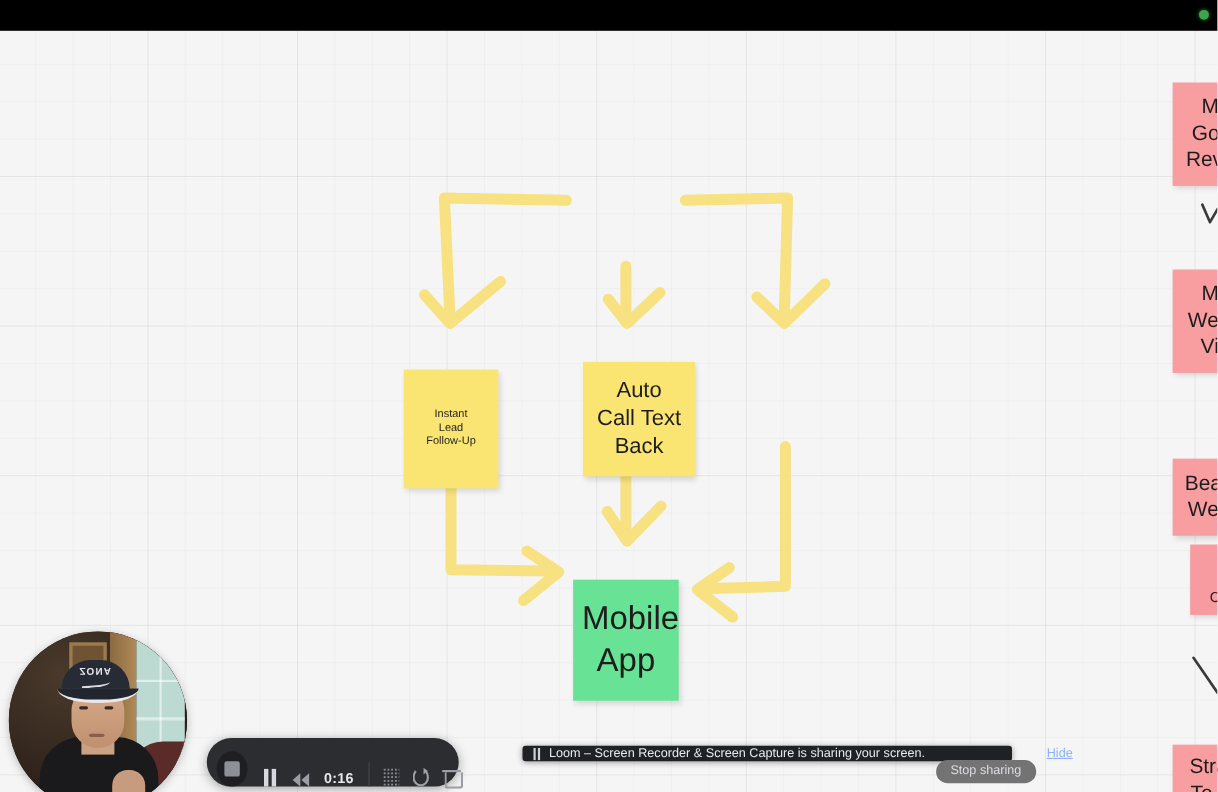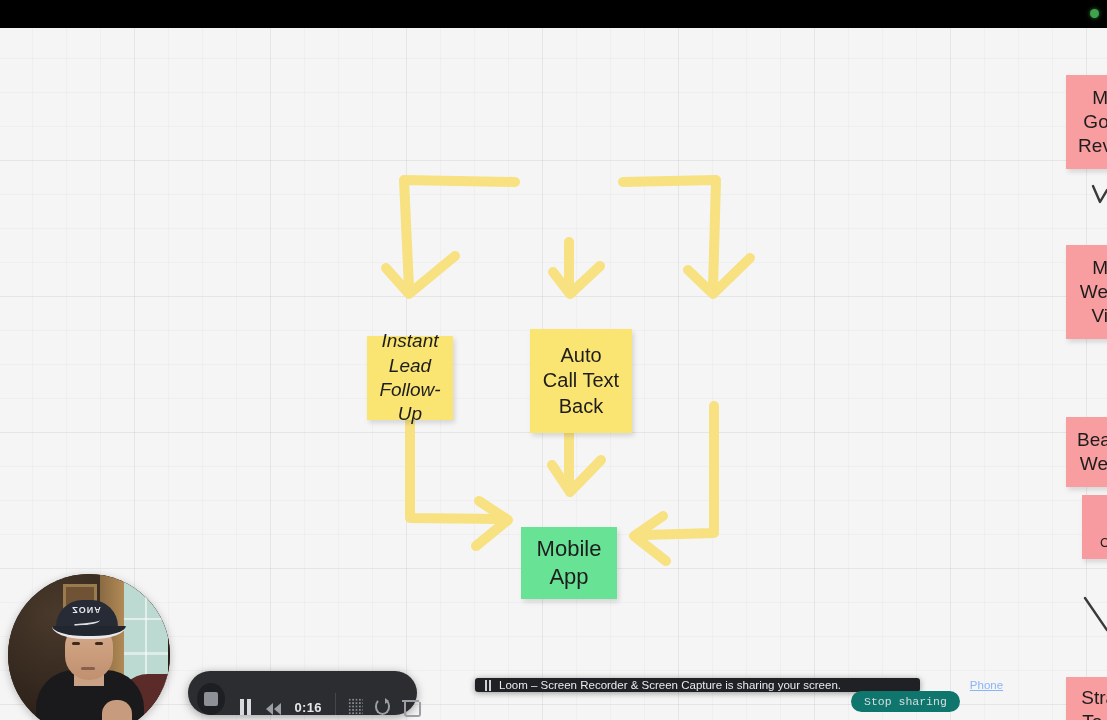--- a/index.html
+++ b/index.html
@@ -74,24 +74,24 @@
   .note span { display: block; width: 100%; white-space: pre-line; }
 
   .note.pink  { background: #f89da0; }
   .note.pink2 { background: #f79ba0; }
   .note.yellow{ background: #fbe572; }
   .note.green { background: #68e396; }
 
   
   #n-website   { left: 523px; top: 137px; width: 93px;  height: 101px; font-size: 17px; }
   #n-website u { text-decoration: underline; text-underline-offset: 1px; }
-  #n-instant   { left: 367px; top: 308px; width: 86px;  height: 84px;  font-size: 19px; font-style: italic; }
+  #n-instant   { left: 367px; top: 308px; width: 86px;  height: 108px;  font-size: 10px; }
   #n-autocall  { left: 513px; top: 301px; width: 102px; height: 104px; font-size: 20px; margin-left: 17px; }
   #n-automated { left: 664px; top: 305px; width: 97px;  height: 101px; font-size: 13px; }
-  #n-mobile    { left: 521px; top: 499px; width: 96px;  height: 72px;  font-size: 22px; }
+  #n-mobile    { left: 521px; top: 499px; width: 96px;  height: 110px;  font-size: 30px; }
 
   
   #n-more-reviews { left: 1066px; top: 47px;  width: 96px; height: 94px; font-size: 19px; }
   #n-more-visits  { left: 1066px; top: 217px; width: 96px; height: 94px; font-size: 19px; }
   #n-beautiful    { left: 1066px; top: 389px; width: 96px; height: 70px; font-size: 19px; }
   #n-247          { left: 1082px; top: 467px; width: 82px; height: 64px; font-size: 13px; }
   #n-straight     { left: 1066px; top: 649px; width: 96px; height: 90px; font-size: 19px; }
 
   
   .arrows {
@@ -268,25 +268,25 @@
     display: flex; align-items: center;
     box-shadow: 0 1px 6px rgba(0,0,0,.4);
   }
   .sb-pause { margin-left: 10px; display: flex; gap: 2px; }
   .sb-pause i { display: block; width: 2px; height: 11px; background: #cfd1d4; }
   .sb-text {
     margin-left: 8px; color: #e8eaed; font-size: 11.5px; white-space: nowrap;
   }
   .sb-stop {
     margin-left: 10px; height: 21px; padding: 0 13px;
-    border-radius: 11px; background: #0f766e;
+    border-radius: 11px; background: #737373;
     color: #dadce0; font-size: 11.5px;
     display: flex; align-items: center; white-space: nowrap;
     border: none; cursor: pointer;
-    font-family: Liberation Mono, monospace;
+    font-family: Liberation Sans, sans-serif;
     margin-top: 32px;
   }
   .sb-hide {
     margin-left: 10px; color: #8ab4f8; font-size: 11.5px;
     text-decoration: underline; cursor: pointer; white-space: nowrap;
   }
 </style>
 </head>
 <body>
 
@@ -417,16 +417,16 @@
     <div class="rb-icon ic-trash"></div>
   </div>
 
   <div class="sharebar">
     <div class="sb-pause">
       <i></i>
       <i></i>
     </div>
     <div class="sb-text">Loom – Screen Recorder &amp; Screen Capture is sharing your screen.</div>
     <button class="sb-stop">Stop sharing</button>
-    <div class="sb-hide">Phone</div>
+    <div class="sb-hide">Hide</div>
   </div>
 
 </div>
 
 </body></html>

